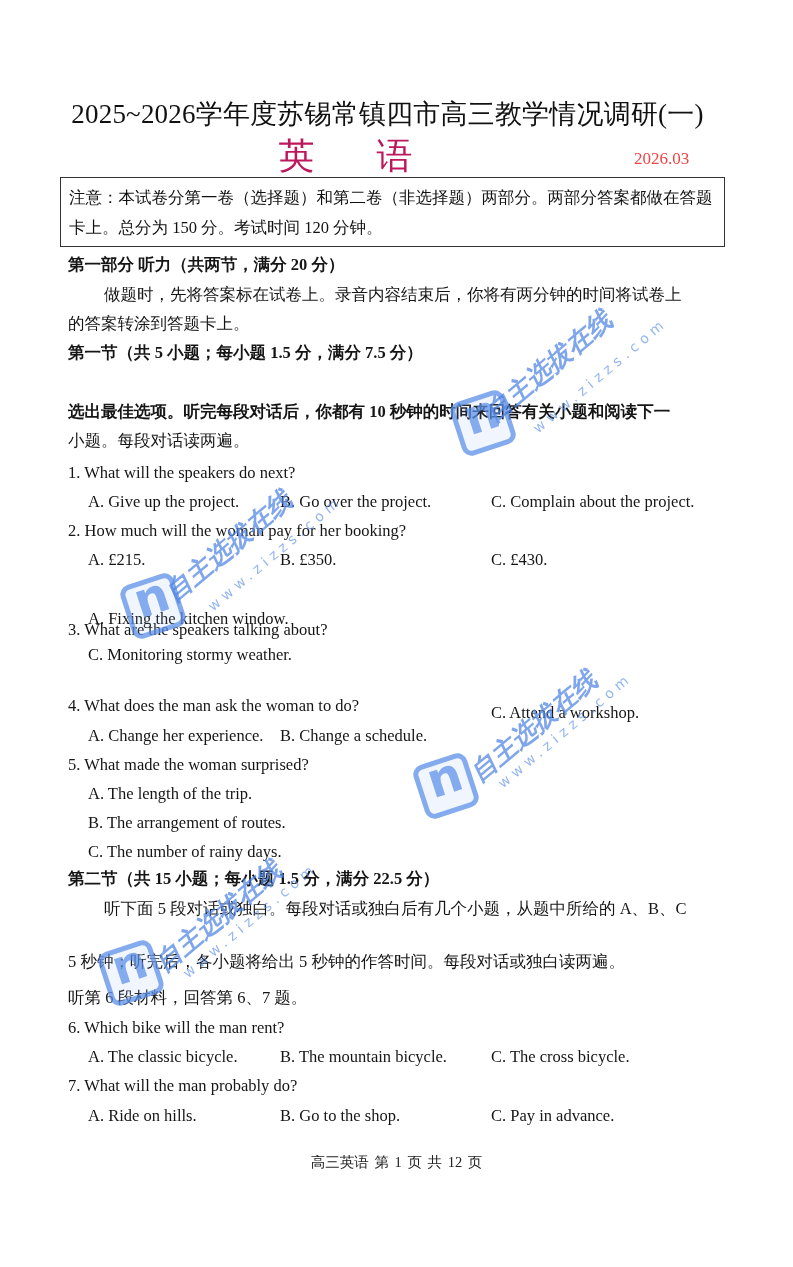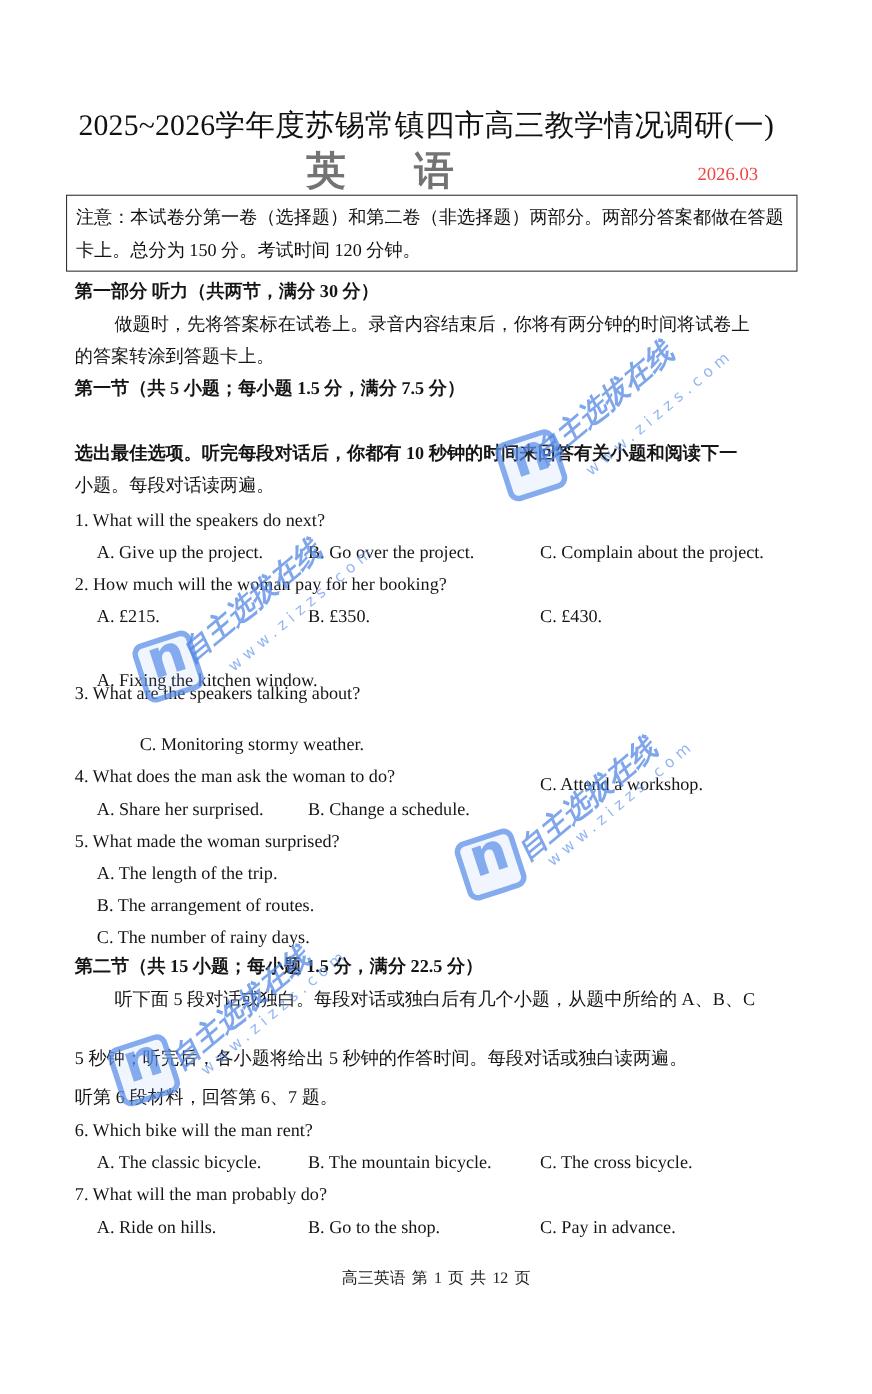--- a/index.html
+++ b/index.html
@@ -11,21 +11,21 @@
   .page { position: absolute; left: 0; top: 0; width: 793px; height: 1267px; }
 
   .title {
     position: absolute; left: 0; width: 775px; top: 96px;
     text-align: center; font-size: 27px; letter-spacing: 0.2px; line-height: 36px;
     color: #111;
   }
   .subject {
     position: absolute; left: 0; width: 691px; top: 132px;
     text-align: center; font-family: "DejaVu Sans", sans-serif;
-    font-weight: bold; font-size: 36px; line-height: 48px; color: #737373;
+    font-weight: normal; font-size: 36px; line-height: 48px; color: #be185d;
   }
   .subject span { display: inline-block; }
   .subject .gap { width: 62px; }
   .date {
     position: absolute; left: 634px; top: 148px;
     font-size: 17px; line-height: 22px; color: #ef4444;
   }
 
   .notice {
     position: absolute; left: 60px; top: 177px; width: 665px; height: 70px;
@@ -73,44 +73,44 @@
 <div class="page">
 
   <div class="title">2025~2026学年度苏锡常镇四市高三教学情况调研(一)</div>
   <div class="subject">
     <span>英</span><span class="gap"></span><span>语</span>
   </div>
   <div class="date">2026.03</div>
 
   <div class="notice">注意：本试卷分第一卷（选择题）和第二卷（非选择题）两部分。两部分答案都做在答题卡上。总分为 150 分。考试时间 120 分钟。</div>
 
-  <div class="line bold" style="top:254px;">第一部分 听力（共两节，满分 30 分）</div>
+  <div class="line bold" style="top:254px;">第一部分 听力（共两节，满分 20 分）</div>
   <div class="line indent" style="top:284px;">做题时，先将答案标在试卷上。录音内容结束后，你将有两分钟的时间将试卷上</div>
   <div class="line" style="top:313px;">的答案转涂到答题卡上。</div>
 
   <div class="line bold" style="top:342px;">第一节（共 5 小题；每小题 1.5 分，满分 7.5 分）</div>
   <div class="line" style="top:401px;font-weight:bold;">选出最佳选项。听完每段对话后，你都有 10 秒钟的时间来回答有关小题和阅读下一</div>
   <div class="line" style="top:430px;">小题。每段对话读两遍。</div>
 
   <div class="line" style="top:462px;">1. What will the speakers do next?</div>
   <div class="opt" style="left:88px; top:491px;">A. Give up the project.</div>
   <div class="opt" style="left:280px; top:491px;">B. Go over the project.</div>
   <div class="opt" style="left:491px; top:491px;">C. Complain about the project.</div>
 
   <div class="line" style="top:520px;">2. How much will the woman pay for her booking?</div>
   <div class="opt" style="left:88px; top:549px;">A. £215.</div>
   <div class="opt" style="left:280px; top:549px;">B. £350.</div>
   <div class="opt" style="left:491px; top:549px;">C. £430.</div>
 
   <div class="line" style="top:579px;margin-top:40px;">3. What are the speakers talking about?</div>
   <div class="opt" style="left:88px; top:608px;">A. Fixing the kitchen window.</div>
-  <div class="opt" style="left:88px; top:666px;margin-left:39px;">C. Monitoring stormy weather.</div>
+  <div class="opt" style="left:88px; top:644px;">C. Monitoring stormy weather.</div>
 
   <div class="line" style="top:695px;">4. What does the man ask the woman to do?</div>
-  <div class="opt" style="left:88px; top:725px;">A. Share her surprised.</div>
+  <div class="opt" style="left:88px; top:725px;">A. Change her experience.</div>
   <div class="opt" style="left:280px; top:725px;">B. Change a schedule.</div>
   <div class="opt" style="left:491px; top:702px;">C. Attend a workshop.</div>
 
   <div class="line" style="top:754px;">5. What made the woman surprised?</div>
   <div class="opt" style="left:88px; top:783px;">A. The length of the trip.</div>
   <div class="opt" style="left:88px; top:841px;">C. The number of rainy days.</div>
   <div class="opt" style="left:88px; top:812px;">B. The arrangement of routes.</div>
 
   <div class="line bold" style="top:868px;">第二节（共 15 小题；每小题 1.5 分，满分 22.5 分）</div>
   <div class="line indent" style="top:898px;">听下面 5 段对话或独白。每段对话或独白后有几个小题，从题中所给的 A、B、C</div>

